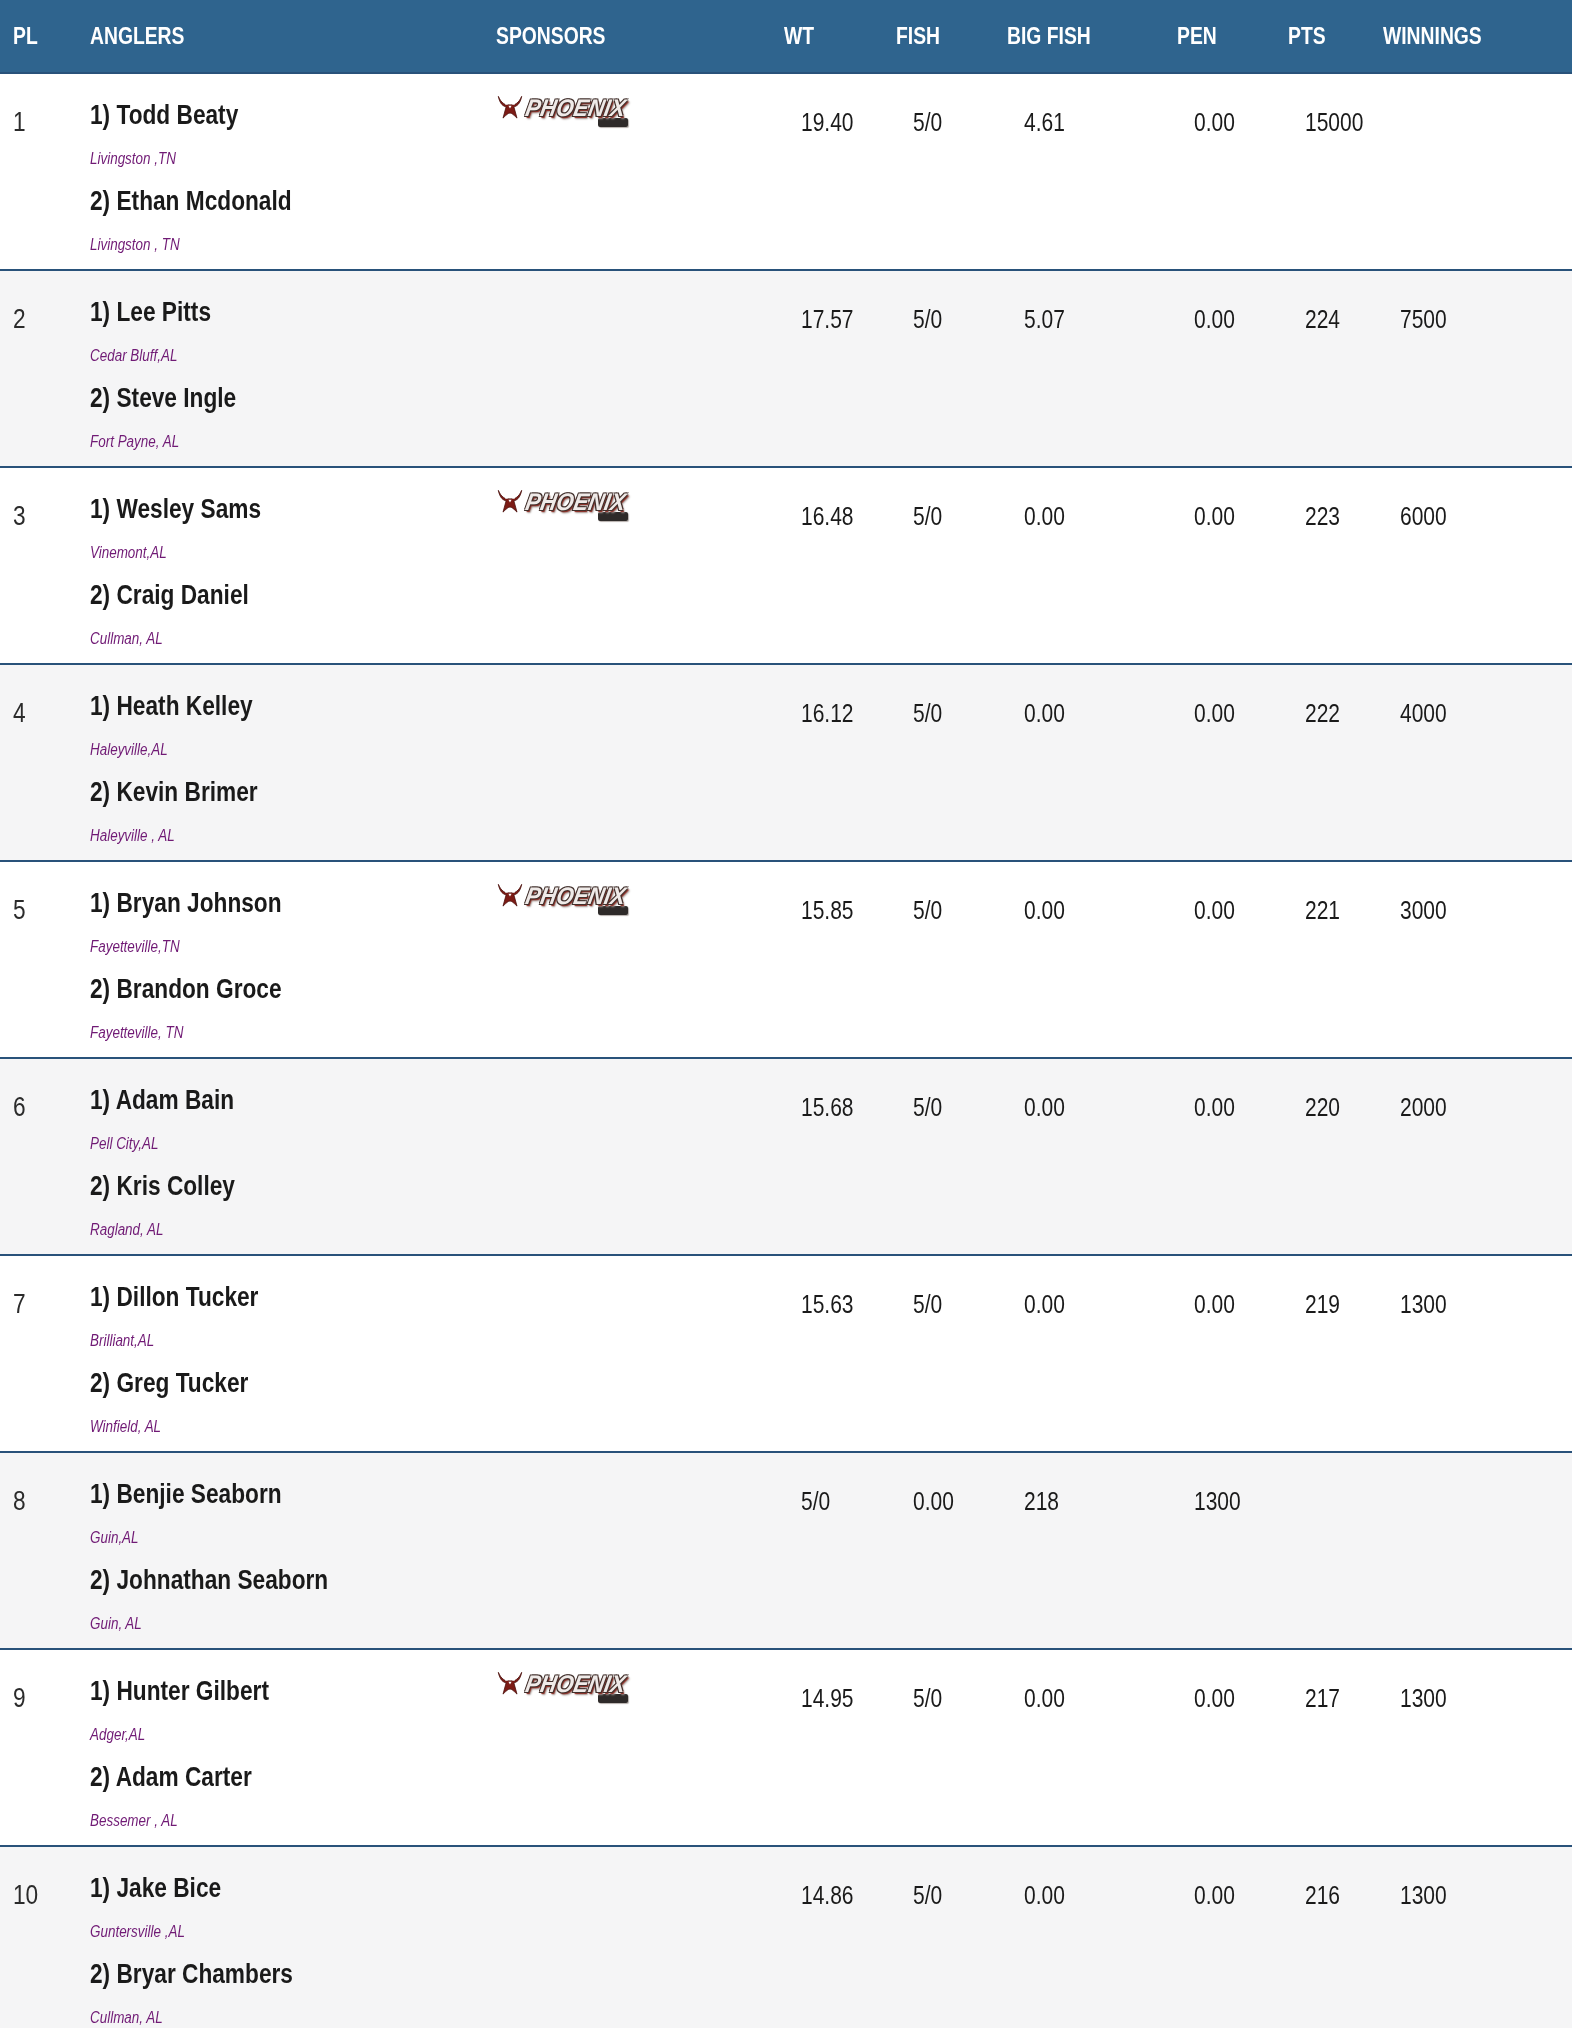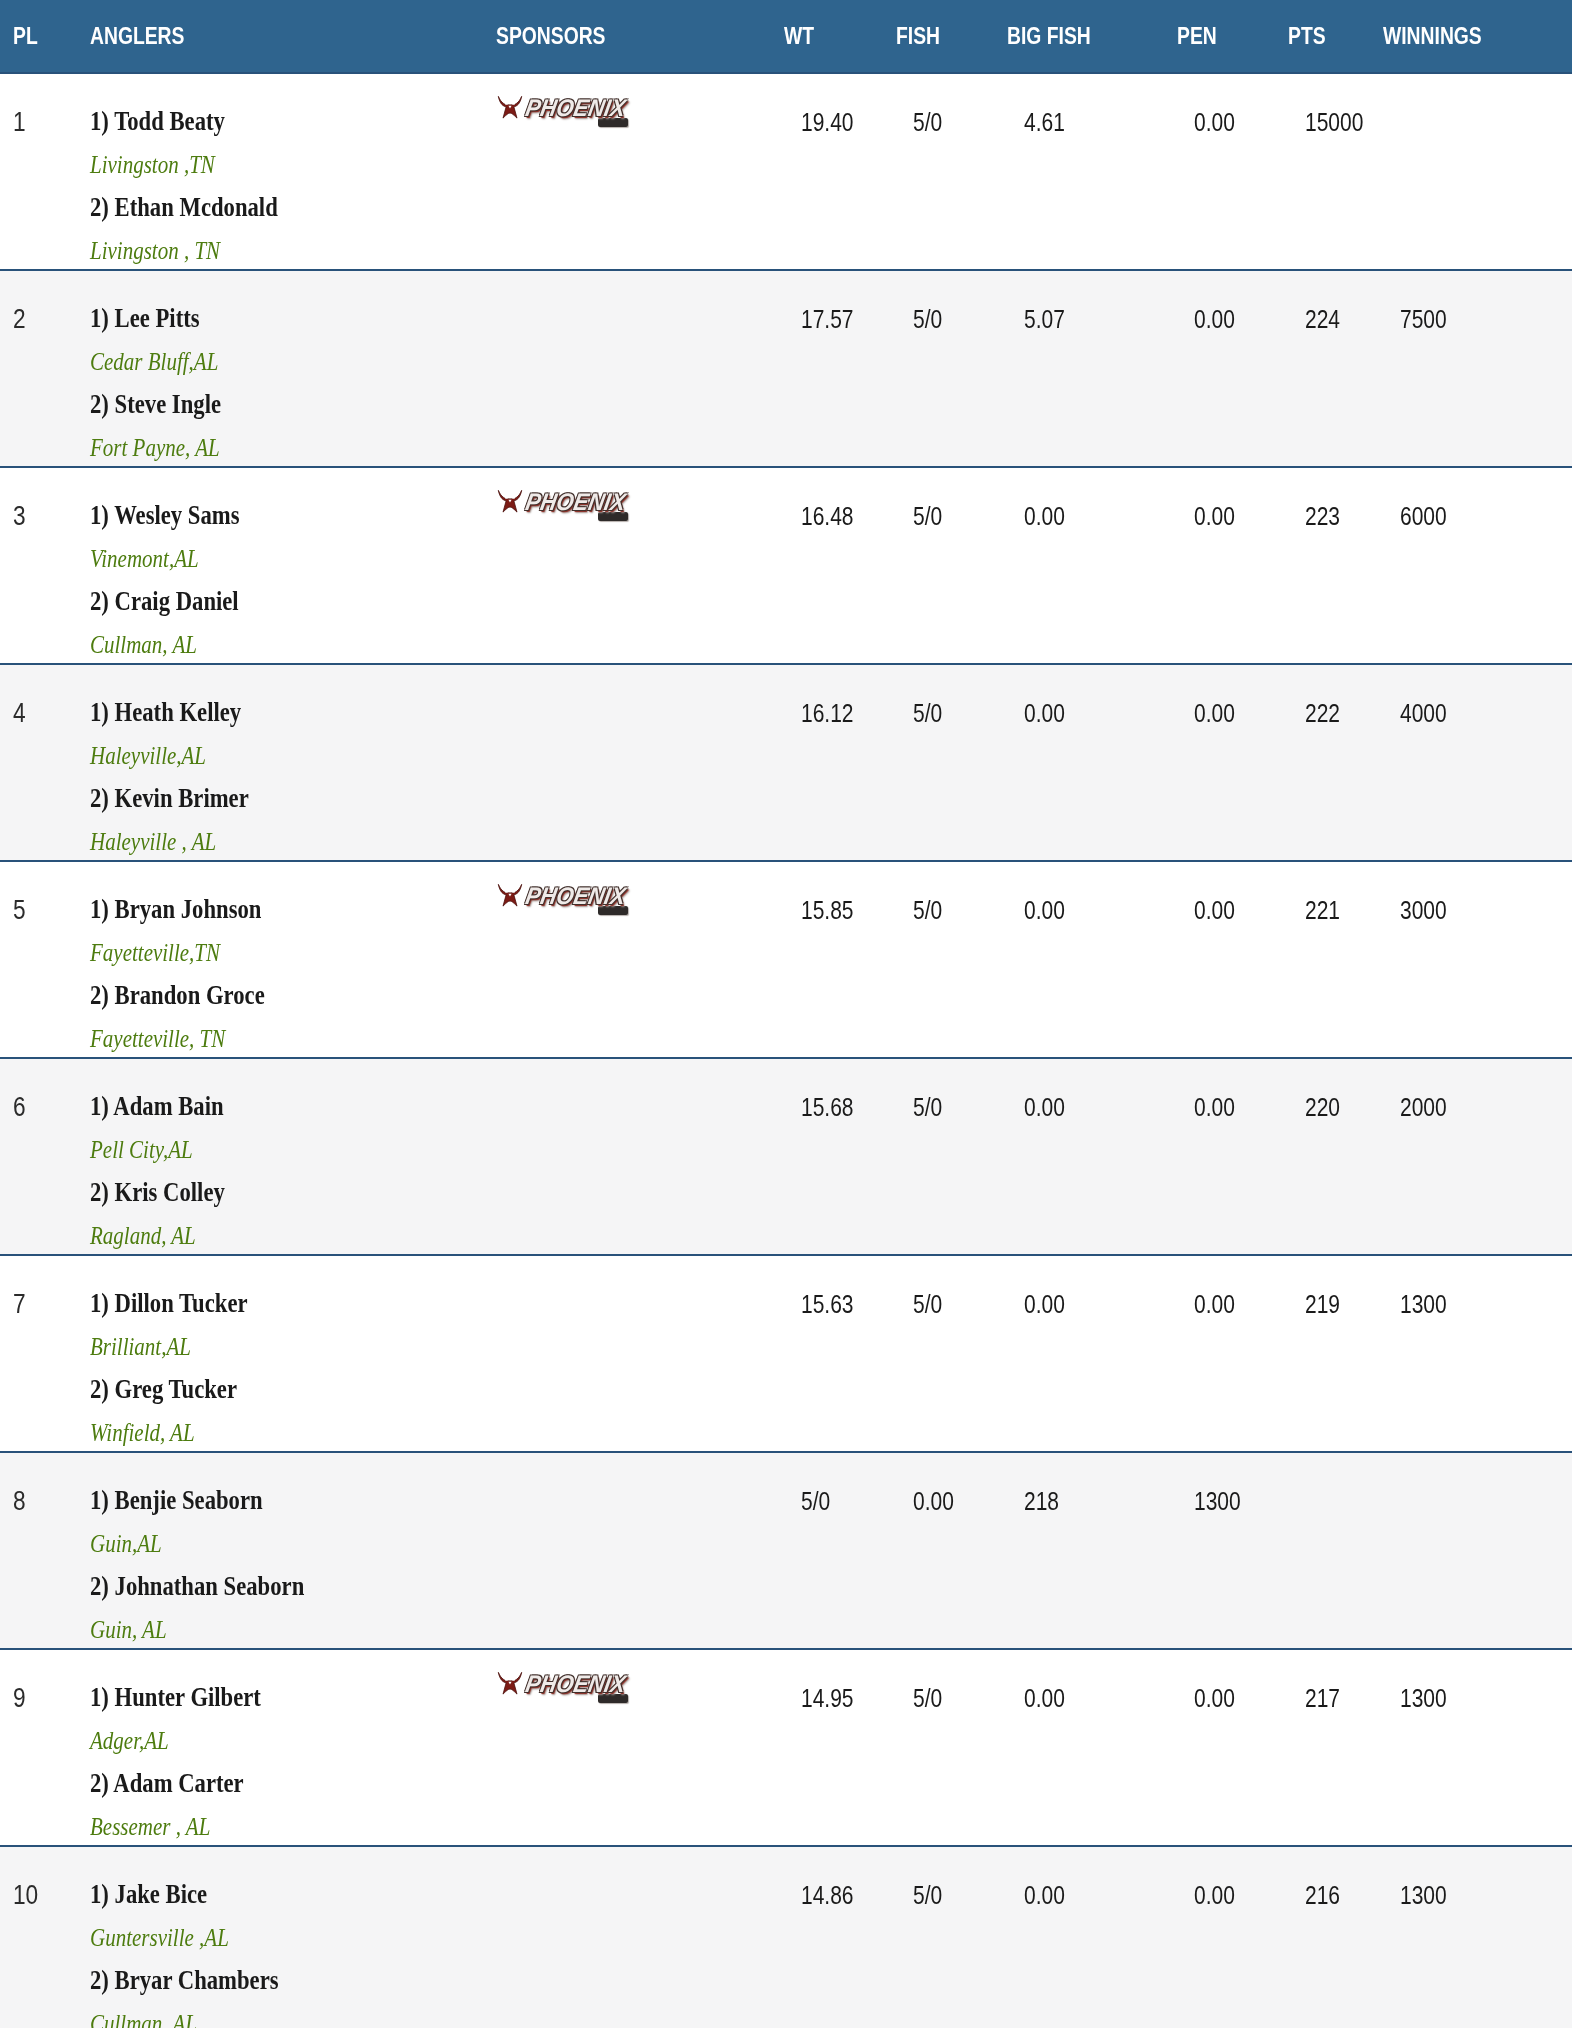--- a/index.html
+++ b/index.html
@@ -6,23 +6,23 @@
   body{width:1572px;font-family:"Liberation Sans",sans-serif;color:#1d1d1d;}
   .table{width:1572px;border-bottom:2px solid #29527a;}
   .grid{display:grid;grid-template-columns:90px 406px 288px 112px 111px 170px 111px 95px auto;}
   .thead{background:#2f648e;height:72px;align-items:center;}
   .th{color:#ffffff;font-weight:700;font-size:23px;white-space:nowrap;}
   .th.first{padding-left:13px;}
   .row{height:197px;border-top:2px solid #29527a;box-sizing:border-box;background:#ffffff;}
   .row.alt{background:#f5f5f6;}
   .cx{display:inline-block;transform:scaleX(0.84);transform-origin:0 50%;white-space:nowrap;}
   .rank-cell{padding:27px 0 0 13px;font-size:27px;color:#2b2b2b;line-height:43px;}
-  .anglers-cell{padding-top:26px;line-height:43px;font-family:Liberation Serif, serif;}
+  .anglers-cell{padding-top:20px;line-height:43px;}
   .angler-name{font-weight:700;font-size:27px;color:#1a1a1a;display:block;}
-  .angler-city{font-style:italic;font-size:25px;color:#4d7c0f;display:block;}
+  .angler-city{font-style:italic;font-size:16px;color:#701a75;display:block;}
   .val-cell{padding-top:27px;font-size:25px;line-height:43px;color:#1a1a1a;margin-left:17px;}
   .sponsor-cell{padding-top:20px;}
   .phoenix-logo{display:flex;align-items:flex-start;gap:2px;width:150px;}
   .phoenix-right{display:flex;flex-direction:column;align-items:flex-end;}
   .phoenix-word{font-style:italic;font-weight:700;font-size:24px;color:#efeae8;
     transform:skewX(-10deg) scaleX(0.92);transform-origin:0 50%;letter-spacing:0;
     text-shadow:-1px -1px 0 #41302c,1px -1px 0 #41302c,-1px 1px 0 #41302c,1px 1px 0 #41302c,2px 2px 1px #8c2a22,3px 3px 2px #a59c98;}
   .phoenix-badge{width:30px;height:9px;background:#2e2a29;border-radius:2px;margin:-4px 6px 0 0;
     box-shadow:1px 1px 1px #b5aeab;}
 </style>

